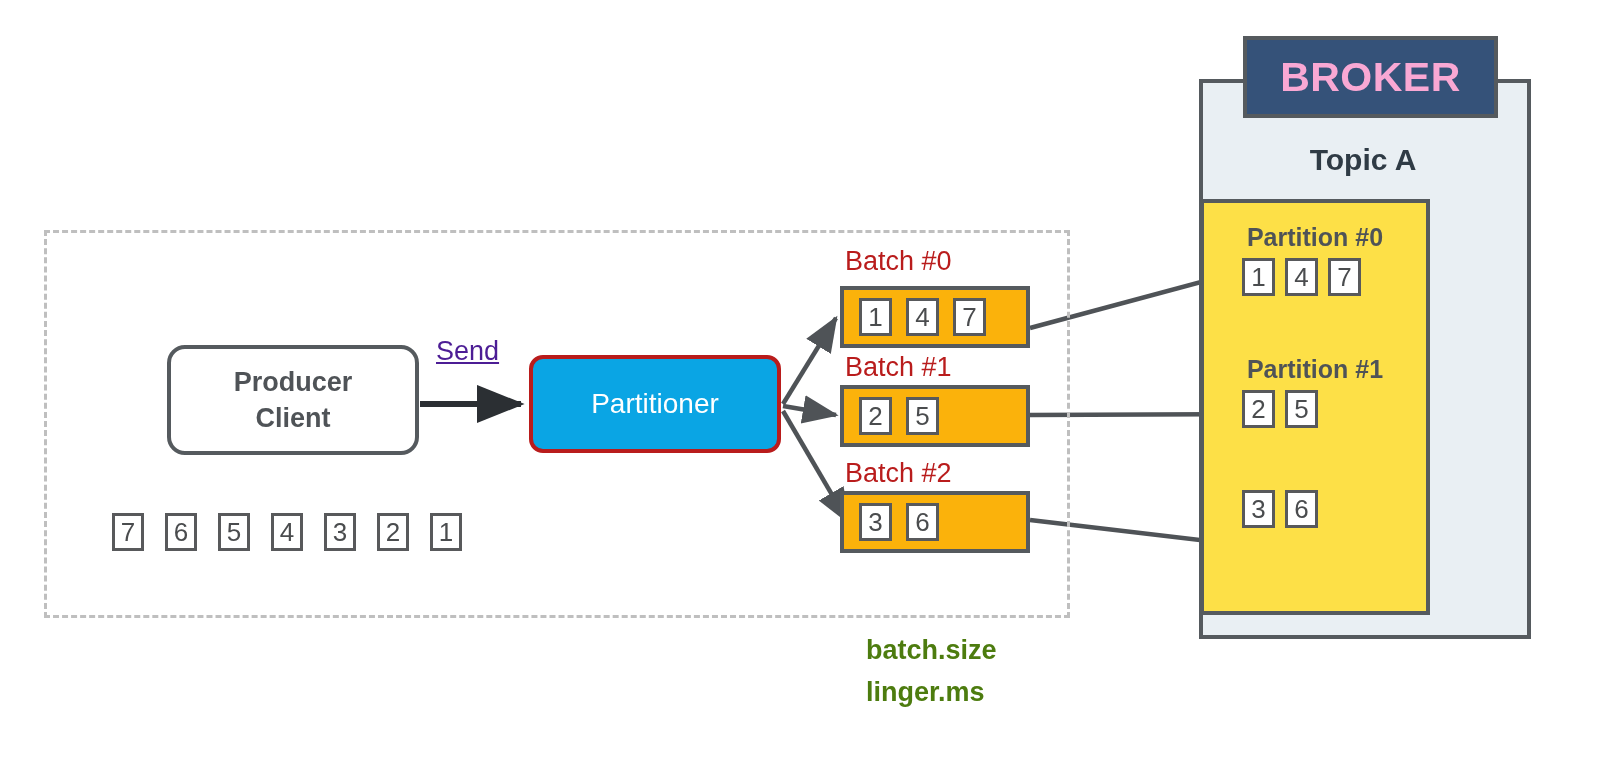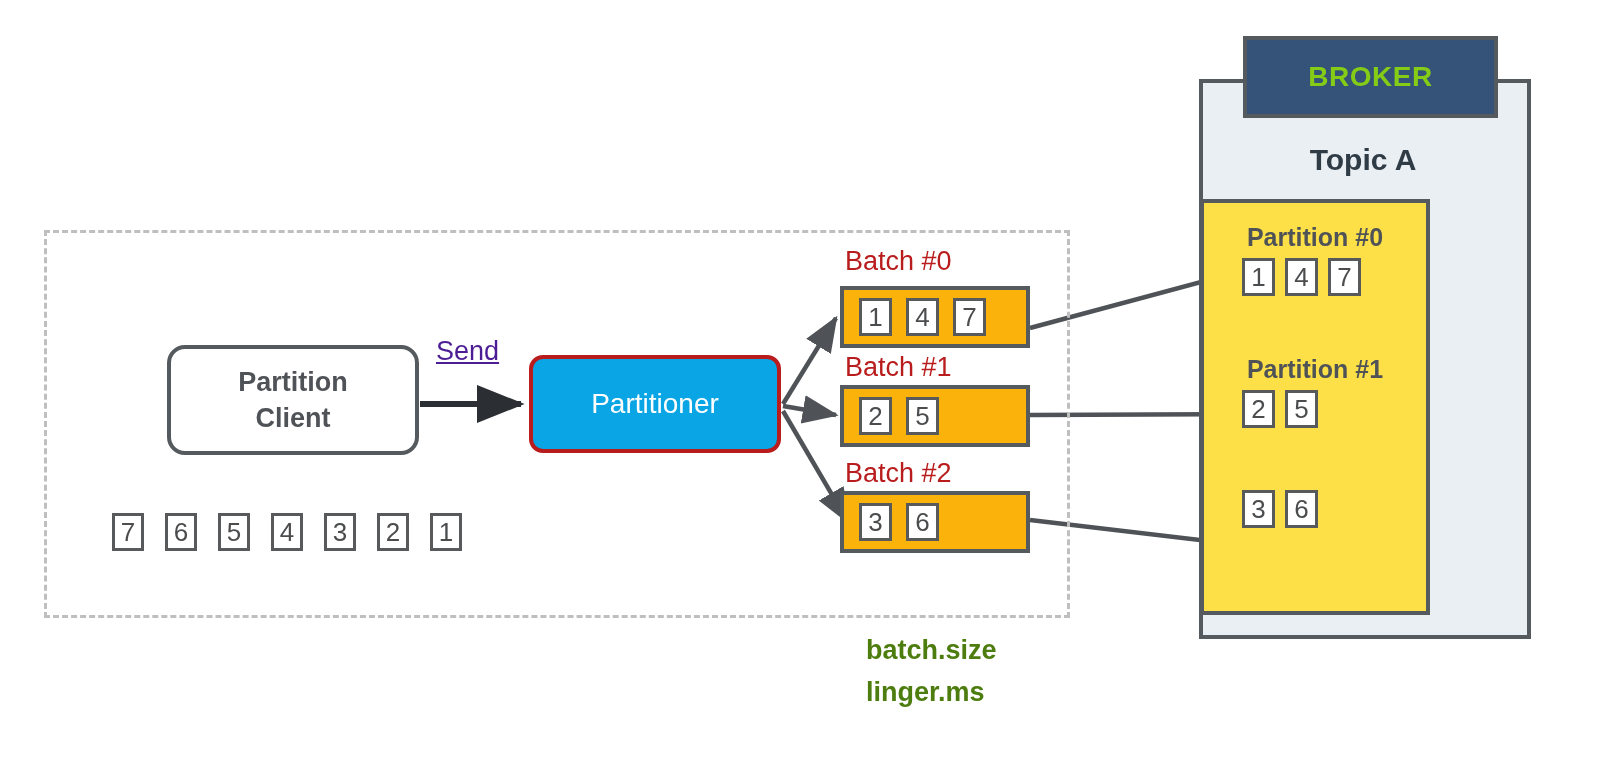--- a/index.html
+++ b/index.html
@@ -174,23 +174,23 @@
     width: 255px;
     height: 82px;
     box-sizing: border-box;
     border: 4px solid #555a5e;
     background: #355279;
     display: flex;
     align-items: center;
     justify-content: center;
   }
   .broker-header span {
-    font-size: 28px;
-    font-weight: bold;
-    color: #84cc16;
+    font-size: 41px;
+    font-weight: bold;
+    color: #f9a8d4;
     letter-spacing: 0.5px;
   }
   .topic-title {
     position: absolute;
     left: 1243px;
     top: 143px;
     width: 240px;
     font-size: 30px;
     font-weight: bold;
     color: #2f3b45;
@@ -263,21 +263,21 @@
     <line x1="1030" y1="328" x2="1272" y2="263" stroke="#4f5357" stroke-width="4.5" marker-end="url(#arrowGray)"></line>
 
     <line x1="1030" y1="415" x2="1290" y2="414" stroke="#4f5357" stroke-width="4.5" marker-end="url(#arrowGray)"></line>
 
     <line x1="1030" y1="520" x2="1277" y2="549" stroke="#4f5357" stroke-width="4.5" marker-end="url(#arrowGray)"></line>
   </svg>
 
   <div class="producer-zone"></div>
 
   <div class="producer-client">
-    <div class="line">Partition</div>
+    <div class="line">Producer</div>
     <div class="line">Client</div>
   </div>
 
   <div class="send-label">Send</div>
 
   <div class="partitioner">
     <span>Partitioner</span>
   </div>
 
   <div class="msg-queue">

